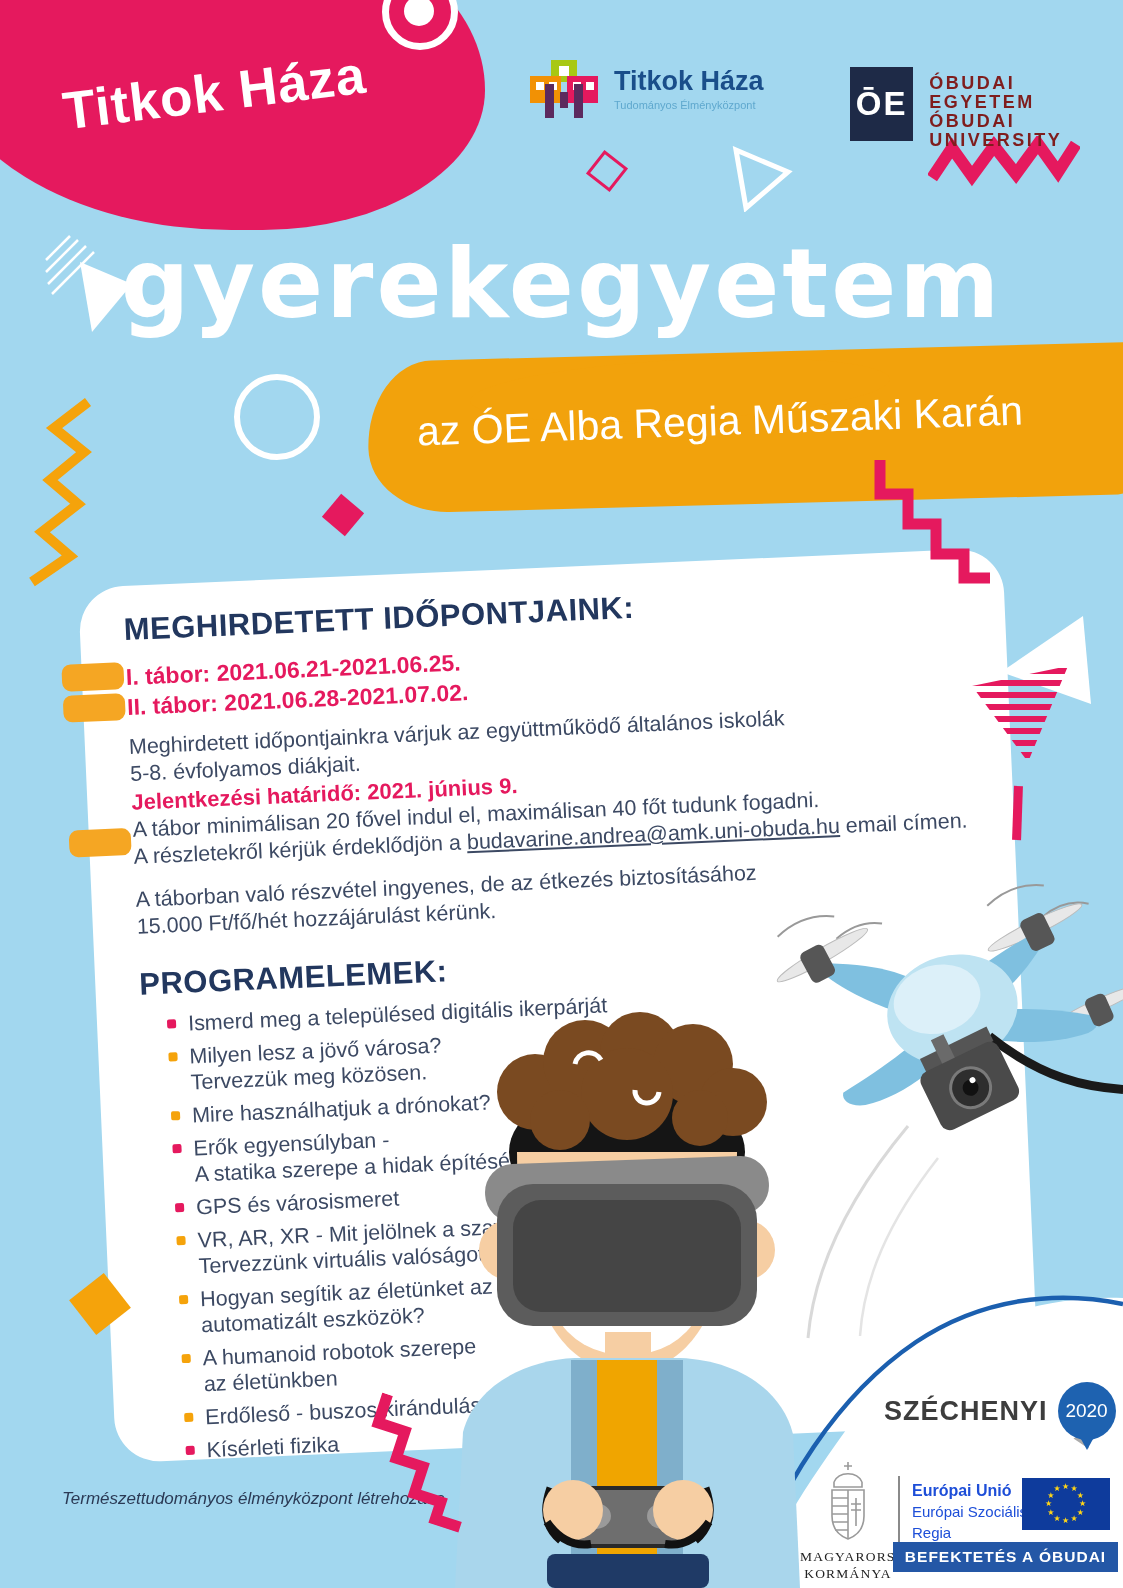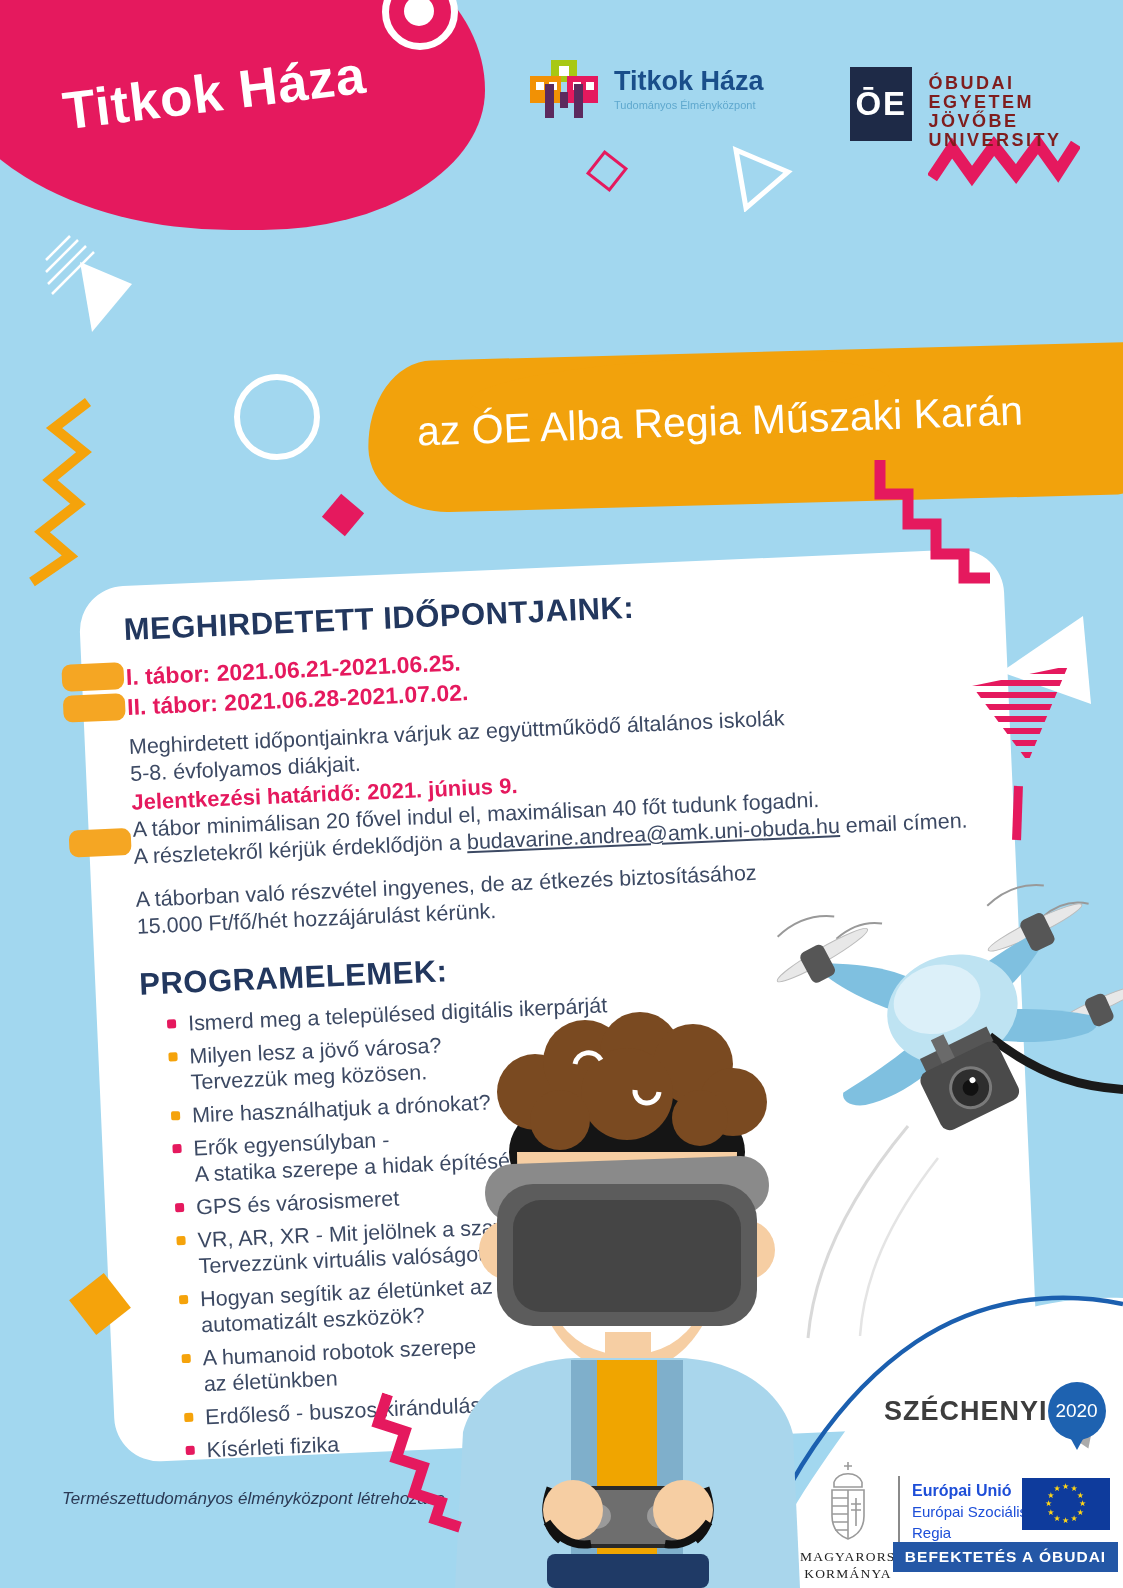--- a/index.html
+++ b/index.html
@@ -54,21 +54,21 @@
   .fee{margin-top:16px;}
   .h2{margin:26px 0 10px 0;font-size:31px;font-weight:800;color:#22375E;letter-spacing:0.5px;}
   .prog-list{padding-left:26px;}
   .prog-item{display:flex;margin-bottom:7px;color:#3C4963;font-size:21.5px;line-height:26px;}
   .prog-item .bullet{flex:0 0 auto;width:9px;height:9px;border-radius:2px;margin:8px 12px 0 0;}
   .tab{position:absolute;left:-20px;width:62px;height:27px;background:#F5A623;border-radius:9px;}
   .tab1{top:76px;} .tab2{top:107px;} .tab3{top:242px;}
 
   
   .efop{left:62px;top:1486px;z-index:5;color:#2B3A55;font-style:italic;font-size:17px;line-height:25px;}
-  .szechenyi{left:884px;top:1382px;z-index:5;display:flex;align-items:center;}
+  .szechenyi{left:884px;top:1382px;z-index:5;display:flex;align-items:center;gap:10px;}
   .szechenyi .word{color:#3d3d3d;font-size:27px;font-weight:800;letter-spacing:1px;}
   .pin{position:relative;width:58px;height:58px;background:#1E62B0;border-radius:50%;
        display:flex;align-items:center;justify-content:center;color:#fff;font-size:19px;}
   .pin:after{content:"";position:absolute;left:18px;top:48px;border-left:11px solid transparent;
              border-right:11px solid transparent;border-top:20px solid #1E62B0;}
   .pin-flap{position:absolute;left:1076px;top:1432px;width:0;height:0;z-index:4;
             border-left:8px solid transparent;border-right:14px solid transparent;border-top:16px solid #ababab;
             transform:rotate(-30deg);}
   .gov{left:800px;top:1460px;z-index:5;width:96px;text-align:center;}
   .gov-caption{font-family:"Liberation Serif",serif;color:#222;font-size:13.5px;letter-spacing:1.2px;line-height:17px;margin-top:4px;}
@@ -110,21 +110,21 @@
     <span class="titkok-text">
       <div class="t1">Titkok Háza</div>
       <div class="t2">Tudományos Élményközpont</div>
     </span>
   </div>
 
   <div class="abs oe-logo">
     <span class="oe-square">ŌE</span>
     <span class="oe-text">
       <div>ÓBUDAI EGYETEM</div>
-      <div>JÖVŐBE UNIVERSITY</div>
+      <div>ÓBUDAI UNIVERSITY</div>
     </span>
   </div>
 
   <div class="abs diamond-outline"></div>
   <div class="abs" style="left:726px;top:146px;z-index:1;">
     <svg width="70" height="66" viewBox="0 0 70 66">
       <polygon points="10,4 62,26 20,62" fill="none" stroke="#fff" stroke-width="5"></polygon>
     </svg>
   </div>
   <div class="abs" style="left:928px;top:136px;z-index:1;">
@@ -144,20 +144,21 @@
     </svg>
   </div>
   <div class="abs circle-outline"></div>
   <div class="abs" style="left:24px;top:398px;z-index:1;">
     <svg width="76" height="190" viewBox="0 0 76 190">
       <polyline points="64,4 30,30 60,54 26,82 54,106 18,134 46,158 8,184" fill="none" stroke="#F5A30B" stroke-width="10"></polyline>
     </svg>
   </div>
   <div class="abs pink-diamond"></div>
 
+  <div class="abs hero-title">gyerekegyetem</div>
   <div class="abs orange-blob"></div>
   <div class="abs orange-blob2"></div>
   <div class="abs hero-subtitle">az ÓE Alba Regia Műszaki Karán</div>
 
   <div class="abs" style="left:995px;top:612px;z-index:4;">
     <svg width="100" height="120" viewBox="0 0 100 120">
       <polygon points="88,4 96,92 6,60" fill="#fff"></polygon>
     </svg>
   </div>
   <div class="abs" style="left:972px;top:664px;z-index:4;">

